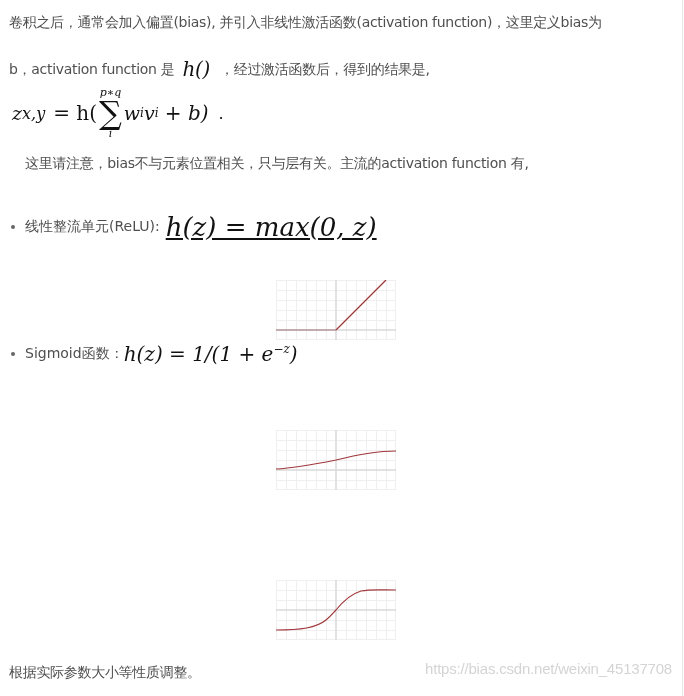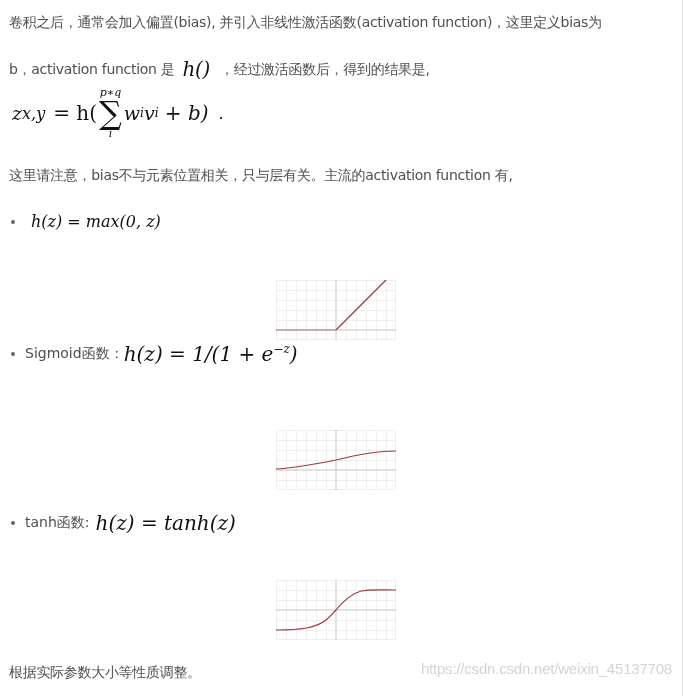--- a/index.html
+++ b/index.html
@@ -42,25 +42,26 @@
       <span class="lim">i</span>
     </span>
     <span style="font-size:19px;">w</span>
       <sub style="font-size:12px;">i</sub>
     <span style="font-size:19px;">v</span>
       <sub style="font-size:12px;">i</sub>
     <span style="font-size:20px; white-space:pre;"> + b)</span>
     <span class="mathup" style="font-size:16px; margin-left:10px;">.</span>
   </div>
 
-  <div class="p" style="top:163px;">这里请注意，bias不与元素位置相关，只与层有关。主流的activation function 有,</div>
+  <div class="p" style="top:151px;margin-left:16px;">这里请注意，bias不与元素位置相关，只与层有关。主流的activation function 有,</div>
 
   <div class="bullet" style="top:212px;">
     <span class="dot"></span>
-    <span class="math" style="font-size:16px; margin-left:6px;">h(z) = max(0, z)</span>
+    <span>线性整流单元(ReLU):</span>
+    <span class="math" style="font-size:26px; margin-left:6px;text-decoration:underline;">h(z) = max(0, z)</span>
   </div>
   <div class="chart" style="top:280px;">
     <svg width="120" height="60" viewBox="0 0 120 60">
       <g stroke="#efefef" stroke-width="1">
         <line x1="0.5" y1="0" x2="0.5" y2="60"></line>
           <line x1="10.5" y1="0" x2="10.5" y2="60"></line>
           <line x1="20.5" y1="0" x2="20.5" y2="60"></line>
           <line x1="30.5" y1="0" x2="30.5" y2="60"></line>
           <line x1="40.5" y1="0" x2="40.5" y2="60"></line>
           <line x1="50.5" y1="0" x2="50.5" y2="60"></line>
@@ -114,25 +115,20 @@
           <line x1="0" y1="59.5" x2="120" y2="59.5"></line>
       </g>
       <g stroke="#d9d9d9" stroke-width="1.5">
         <line x1="60" y1="0" x2="60" y2="60"></line>
         <line x1="0" y1="40" x2="120" y2="40"></line>
       </g>
       <path d="M0,39 C20,38 40,34 60,30 C80,25 100,21 120,21" fill="none" stroke="#a0363a" stroke-width="1.2"></path>
     </svg>
   </div>
 
-  <div class="bullet" style="top:511px;">
-    <span class="dot"></span>
-    <span>tanh函数:</span>
-    <span class="math" style="font-size:20px; margin-left:6px;">h(z) = tanh(z)</span>
-  </div>
   <div class="chart" style="top:580px;">
     <svg width="120" height="60" viewBox="0 0 120 60">
       <g stroke="#efefef" stroke-width="1">
         <line x1="0.5" y1="0" x2="0.5" y2="60"></line>
           <line x1="10.5" y1="0" x2="10.5" y2="60"></line>
           <line x1="20.5" y1="0" x2="20.5" y2="60"></line>
           <line x1="30.5" y1="0" x2="30.5" y2="60"></line>
           <line x1="40.5" y1="0" x2="40.5" y2="60"></line>
           <line x1="50.5" y1="0" x2="50.5" y2="60"></line>
           <line x1="70.5" y1="0" x2="70.5" y2="60"></line>
@@ -151,14 +147,14 @@
       <g stroke="#d9d9d9" stroke-width="1.5">
         <line x1="60" y1="0" x2="60" y2="60"></line>
         <line x1="0" y1="30" x2="120" y2="30"></line>
       </g>
       <path d="M0,50 C25,50 40,48 50,40 C56,35 58,32 60,30 C68,20 75,14 85,11 C95,9 105,10 120,10" fill="none" stroke="#a0363a" stroke-width="1.2"></path>
     </svg>
   </div>
 
   <div class="p" style="top:660px;">根据实际参数大小等性质调整。</div>
 
-  <div class="watermark">https://csdn.csdn.net/weixin_45137708</div>
+  <div class="watermark">https://bias.csdn.net/weixin_45137708</div>
 </div>
 
 </body></html>

